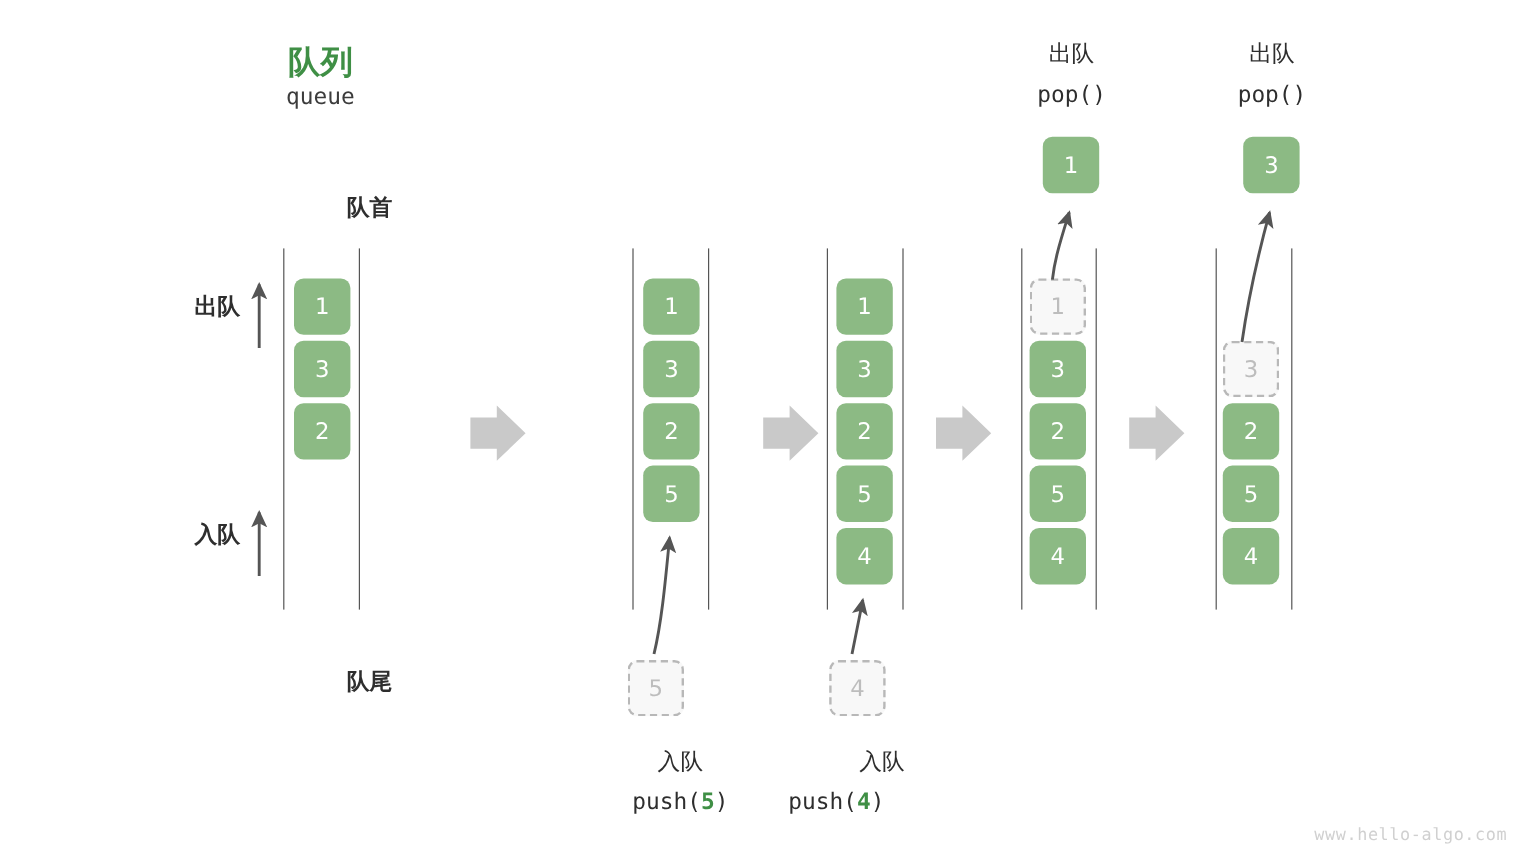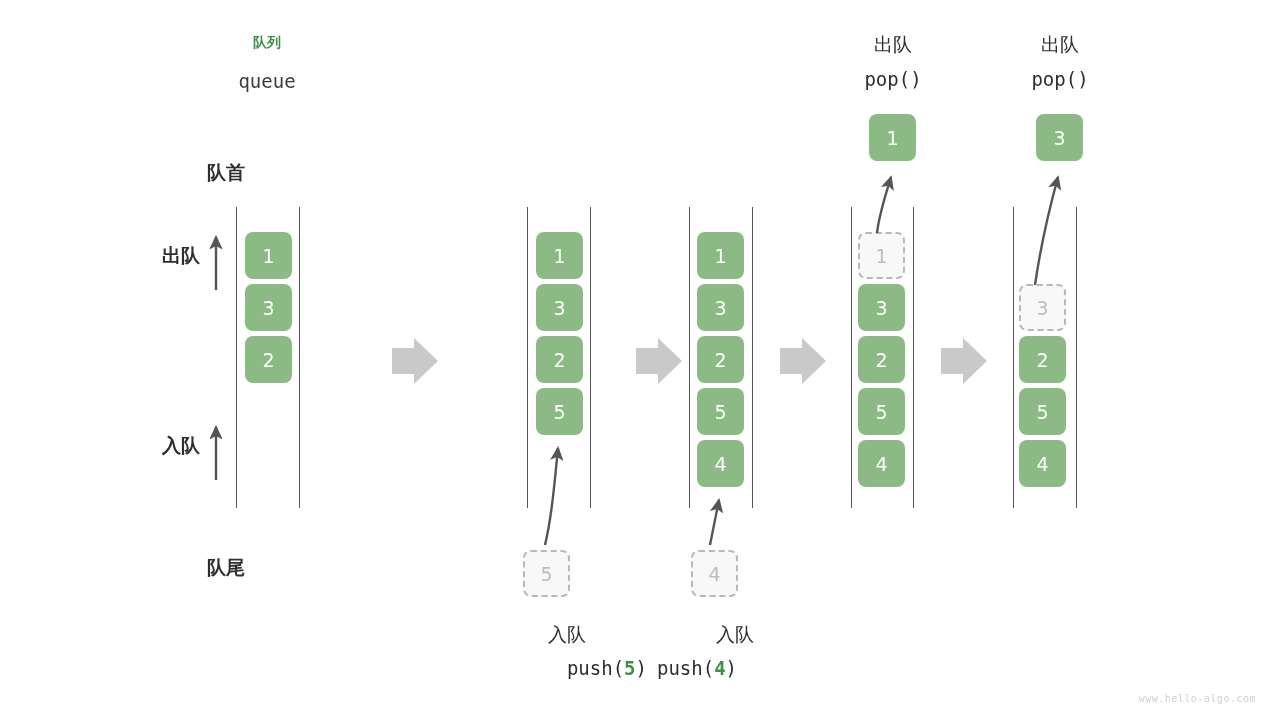--- a/index.html
+++ b/index.html
@@ -19,37 +19,37 @@
     position: absolute;
     left: 0; top: 0;
     width: 1280px;
     height: 720px;
   }
   .abs { position: absolute; }
 
   
   .title-cn {
     font-weight: bold;
-    font-size: 14px;
+    font-size: 27px;
     color: #3f8f45;
     text-align: center;
     white-space: nowrap;
   }
   .title-en {
     font-family: "DejaVu Sans Mono", "Liberation Mono", monospace;
     font-size: 19px;
     color: #3c3c3c;
     text-align: center;
     white-space: nowrap;
   }
   .head-label {
     font-weight: bold;
     font-size: 19px;
     color: #2e2e2e;
-    text-align: left;
+    text-align: right;
     white-space: nowrap;
   }
   .side-label {
     font-weight: bold;
     font-size: 19px;
     color: #2e2e2e;
     text-align: right;
     white-space: nowrap;
   }
 
@@ -100,21 +100,21 @@
     border: 2px dashed #b8b8b8;
     color: #bdbdbd;
   }
 
   
   .watermark {
     position: absolute;
     right: 24px;
     bottom: 16px;
     font-family: "DejaVu Sans Mono", "Liberation Mono", monospace;
-    font-size: 10px;
+    font-size: 14px;
     color: #d0d0d0;
     letter-spacing: 0.5px;
     white-space: nowrap;
   }
 
   svg.overlay {
     position: absolute;
     left: 0; top: 0;
     width: 1280px;
     height: 720px;
@@ -146,21 +146,21 @@
   <div class="rail" style="left:590px; top:207px; height:301px;"></div>
 
   <div class="cell" style="left:536px; top:232px;">1</div>
   <div class="cell" style="left:536px; top:284px;">3</div>
   <div class="cell" style="left:536px; top:336px;">2</div>
   <div class="cell" style="left:536px; top:388px;">5</div>
 
   <div class="cell ghost-plain" style="left:523px; top:550px;">5</div>
 
   <div class="abs op-cn" style="left:487px; top:622px; width:160px; text-align:center;">入队</div>
-  <div class="abs op-code" style="left:487px; top:657px; width:160px; text-align:right;"><span>push(</span><span class="val">5</span><span>)</span></div>
+  <div class="abs op-code" style="left:487px; top:657px; width:160px; text-align:center;"><span>push(</span><span class="val">5</span><span>)</span></div>
 
   <div class="rail" style="left:689px; top:207px; height:301px;"></div>
   <div class="rail" style="left:752px; top:207px; height:301px;"></div>
 
   <div class="cell" style="left:697px; top:232px;">1</div>
   <div class="cell" style="left:697px; top:284px;">3</div>
   <div class="cell" style="left:697px; top:336px;">2</div>
   <div class="cell" style="left:697px; top:388px;">5</div>
   <div class="cell" style="left:697px; top:440px;">4</div>
 

